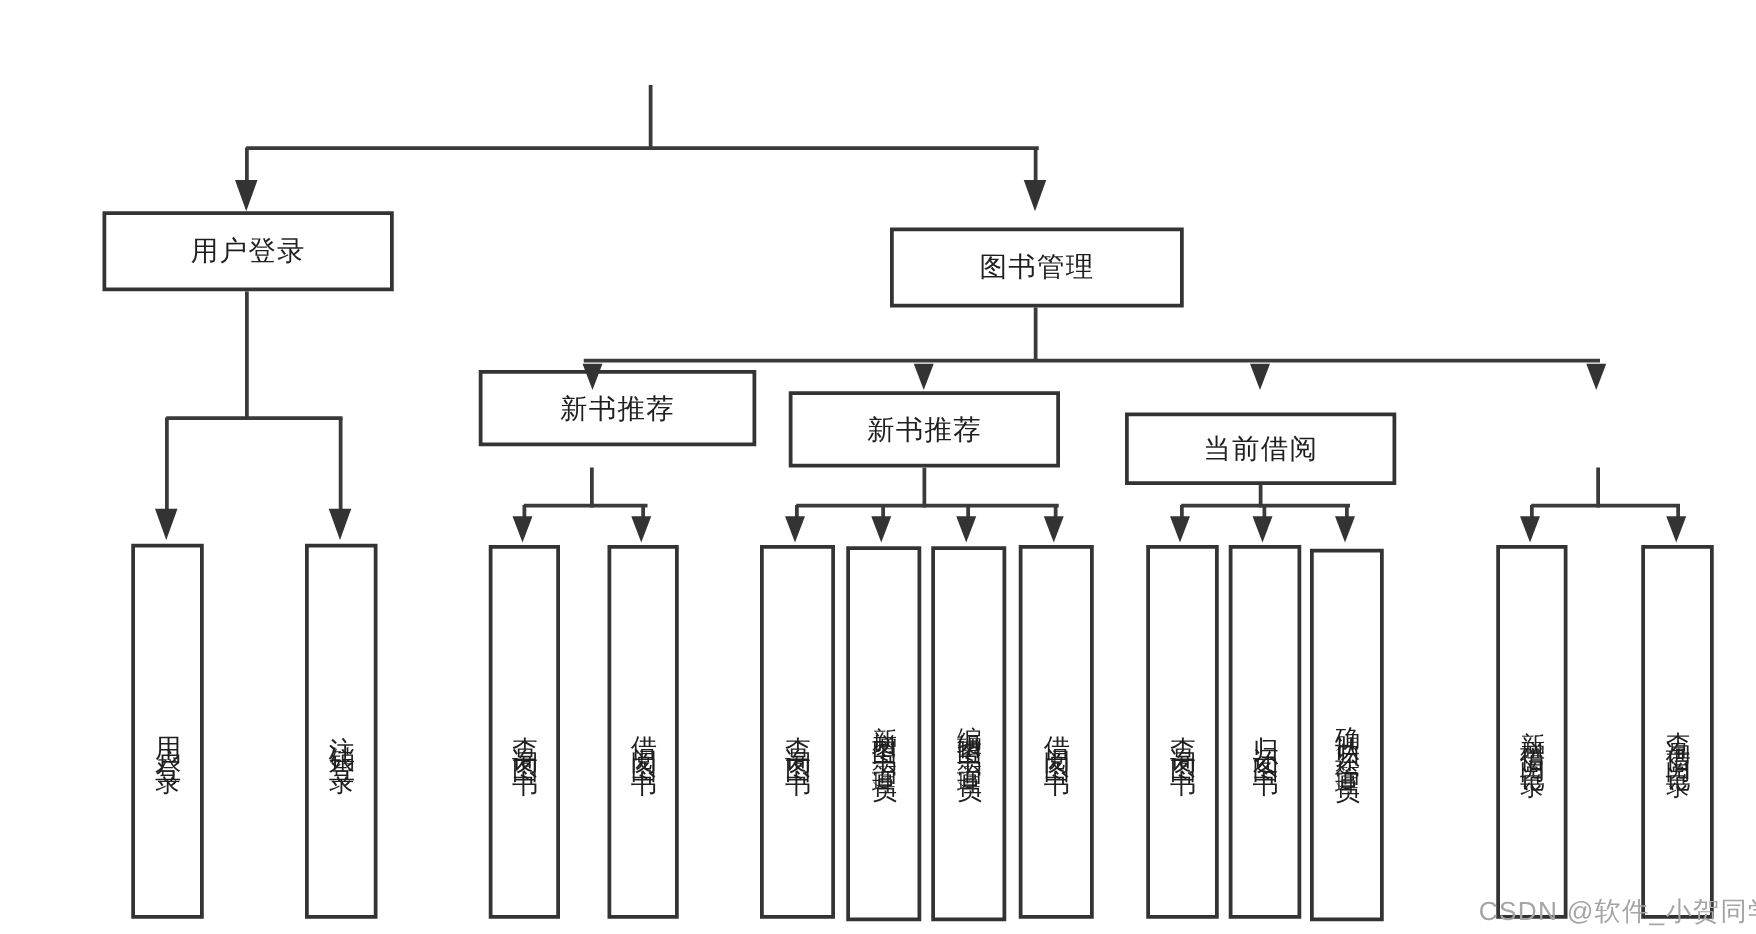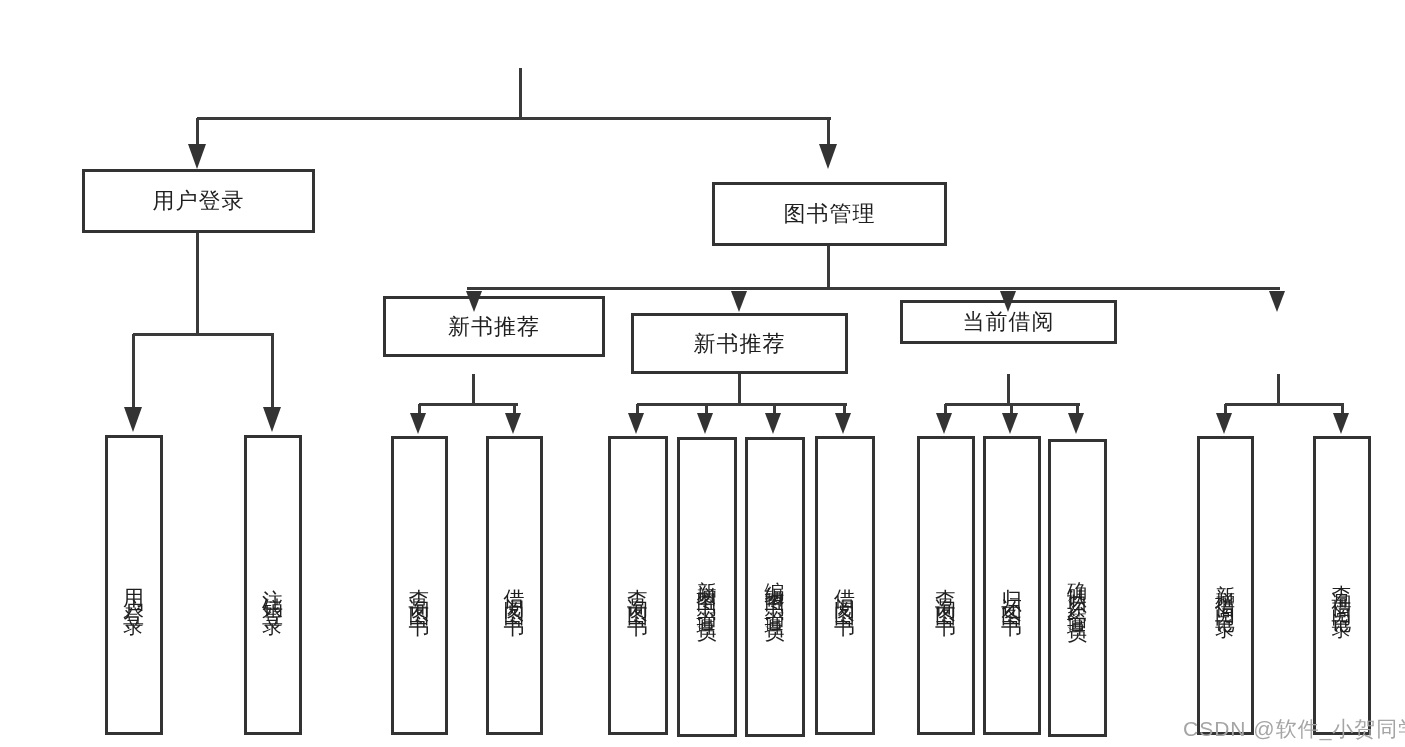--- a/index.html
+++ b/index.html
@@ -69,21 +69,21 @@
   <div class="arrow" style="left:731px;top:291px;"></div>
   <div class="arrow" style="left:1000px;top:291px;"></div>
   <div class="arrow" style="left:1269px;top:291px;"></div>
 
   <div class="box" style="left:363px;top:296px;width:222px;height:61px;margin-left:20px;">
     <span>新书推荐</span>
   </div>
   <div class="box" style="left:631px;top:313px;width:217px;height:61px;">
     <span>新书推荐</span>
   </div>
-  <div class="box" style="left:900px;top:300px;width:217px;height:44px;">
+  <div class="box" style="left:900px;top:330px;width:217px;height:58px;">
     <span>当前借阅</span>
   </div>
 
   <div class="vline" style="left:472px;top:374px;height:32px;"></div>
   <div class="hline" style="left:419px;top:403px;width:99px;"></div>
   <div class="vline" style="left:418px;top:404px;height:11px;"></div>
   <div class="arrow" style="left:410px;top:413px;"></div>
   <div class="vline" style="left:513px;top:404px;height:11px;"></div>
   <div class="arrow" style="left:505px;top:413px;"></div>
 

